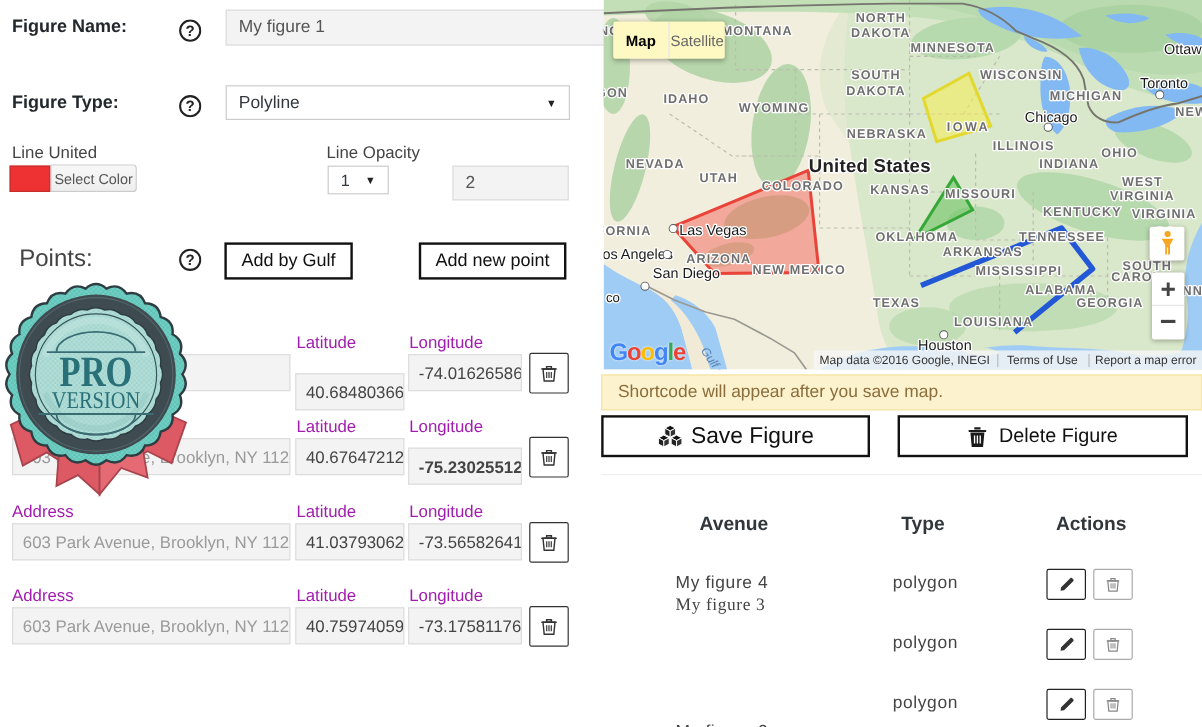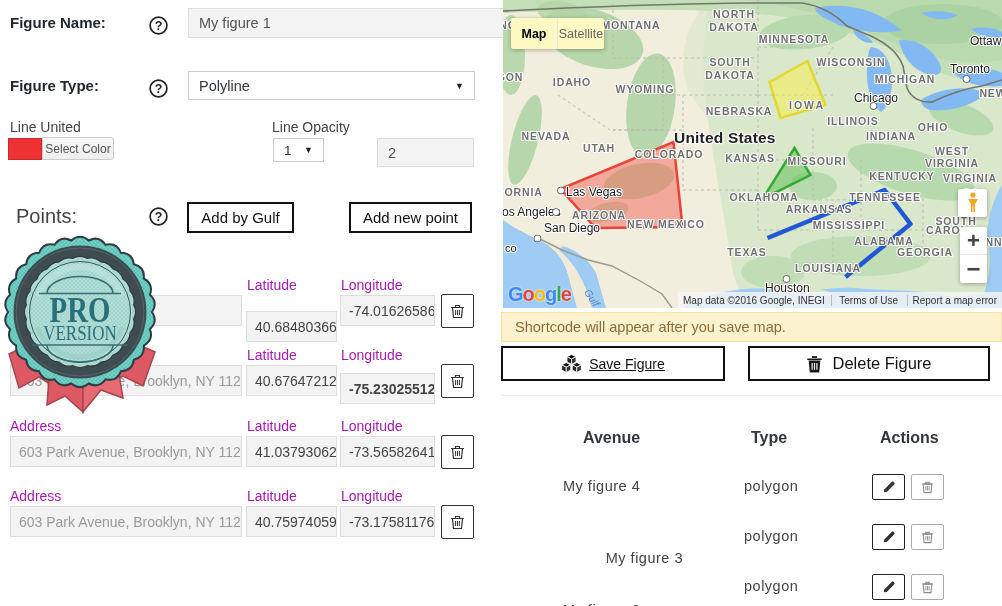--- a/index.html
+++ b/index.html
@@ -256,21 +256,21 @@
 <div style="height:27px;display:flex;align-items:center;justify-content:center;font-size:24px;font-weight:bold;color:#444;">−</div>
 </div>
 <div style="left:508px;top:283px;font-size:20px;font-weight:bold;letter-spacing:-1px;text-shadow:0 0 2px #fff;"><span style="color:#4285f4;">G</span><span style="color:#ea4335;">o</span><span style="color:#fbbc05;">o</span><span style="color:#4285f4;">g</span><span style="color:#34a853;">l</span><span style="color:#ea4335;">e</span></div>
 <div style="left:678px;top:292px;width:324px;height:16px;background:rgba(245,245,245,0.82);font-size:10px;color:#333;display:flex;align-items:center;white-space:nowrap;justify-content:space-between;">
 <span style="padding:0 5px;">Map data ©2016 Google, INEGI</span>
       <span style="border-left:1px solid #bbb;padding:0 7px;">Terms of Use</span>
       <span style="border-left:1px solid #bbb;padding:0 5px;">Report a map error</span>
 </div>
 
 <div style="left:501px;top:312px;width:501px;height:30px;background:#fcf2cd;border:1px solid #f6e3a1;font-size:14.5px;color:#8a6d3b;display:flex;align-items:center;padding-left:13px;">Shortcode will appear after you save map.</div>
-<div class="bigbtn" style="left:501px;top:346px;width:224px;height:35px;font-size:14px;text-decoration:underline;"><svg width="21" height="19" viewBox="0 0 21 19" style="margin-right:7px;vertical-align:-3px;">
+<div class="bigbtn" style="left:501px;top:346px;width:224px;height:35px;font-size:19px;"><svg width="21" height="19" viewBox="0 0 21 19" style="margin-right:7px;vertical-align:-3px;">
         <g stroke="#fff" stroke-width="0.8" fill="#111">
           <path d="M10.5 0.5 L15 2.8 10.5 5.1 6 2.8 Z"></path>
           <path d="M6 2.8 L10.5 5.1 V10.3 L6 8 Z" fill="#222"></path>
           <path d="M15 2.8 L10.5 5.1 V10.3 L15 8 Z" fill="#333"></path>
           <path d="M5.2 8.6 L9.7 10.9 5.2 13.2 0.7 10.9 Z"></path>
           <path d="M0.7 10.9 L5.2 13.2 V18.4 L0.7 16.1 Z" fill="#222"></path>
           <path d="M9.7 10.9 L5.2 13.2 V18.4 L9.7 16.1 Z" fill="#333"></path>
           <path d="M15.8 8.6 L20.3 10.9 15.8 13.2 11.3 10.9 Z"></path>
           <path d="M11.3 10.9 L15.8 13.2 V18.4 L11.3 16.1 Z" fill="#222"></path>
           <path d="M20.3 10.9 L15.8 13.2 V18.4 L20.3 16.1 Z" fill="#333"></path>
@@ -301,21 +301,21 @@
     <div class="abtn" style="left:911px;top:474px;border-color:#aaa;">
       <svg width="13" height="14" viewBox="0 0 15 16">
         <g fill="none" stroke="#888" stroke-width="1.2">
           <path d="M2.5 4.5h10l-1 10h-8z"></path>
           <path d="M1.5 4.5h12"></path>
           <path d="M5.5 2.5h4v2h-4z"></path>
           <path d="M5.6 7v5M7.5 7v5M9.4 7v5" stroke-width="1"></path>
         </g>
       </svg>
     </div>
-    <div class="trow" style="left:563px;top:550px;width:120px;text-align:right;">My figure 3</div>
+    <div class="trow" style="left:563px;top:496px;width:120px;text-align:left;font-family:Liberation Serif, serif;">My figure 3</div>
     <div class="trow" style="left:744px;top:528px;">polygon</div>
     <div class="abtn" style="left:872px;top:524px;border-color:#222;">
       <svg width="14" height="14" viewBox="0 0 16 16">
         <path d="M2 14 L2.6 10.8 11.3 2.1 c.5-.5 1.3-.5 1.8 0 l1 1 c.5.5.5 1.3 0 1.8 L5.4 13.6 Z" fill="#333"></path>
       </svg>
     </div>
     <div class="abtn" style="left:911px;top:524px;border-color:#aaa;">
       <svg width="13" height="14" viewBox="0 0 15 16">
         <g fill="none" stroke="#888" stroke-width="1.2">
           <path d="M2.5 4.5h10l-1 10h-8z"></path>

